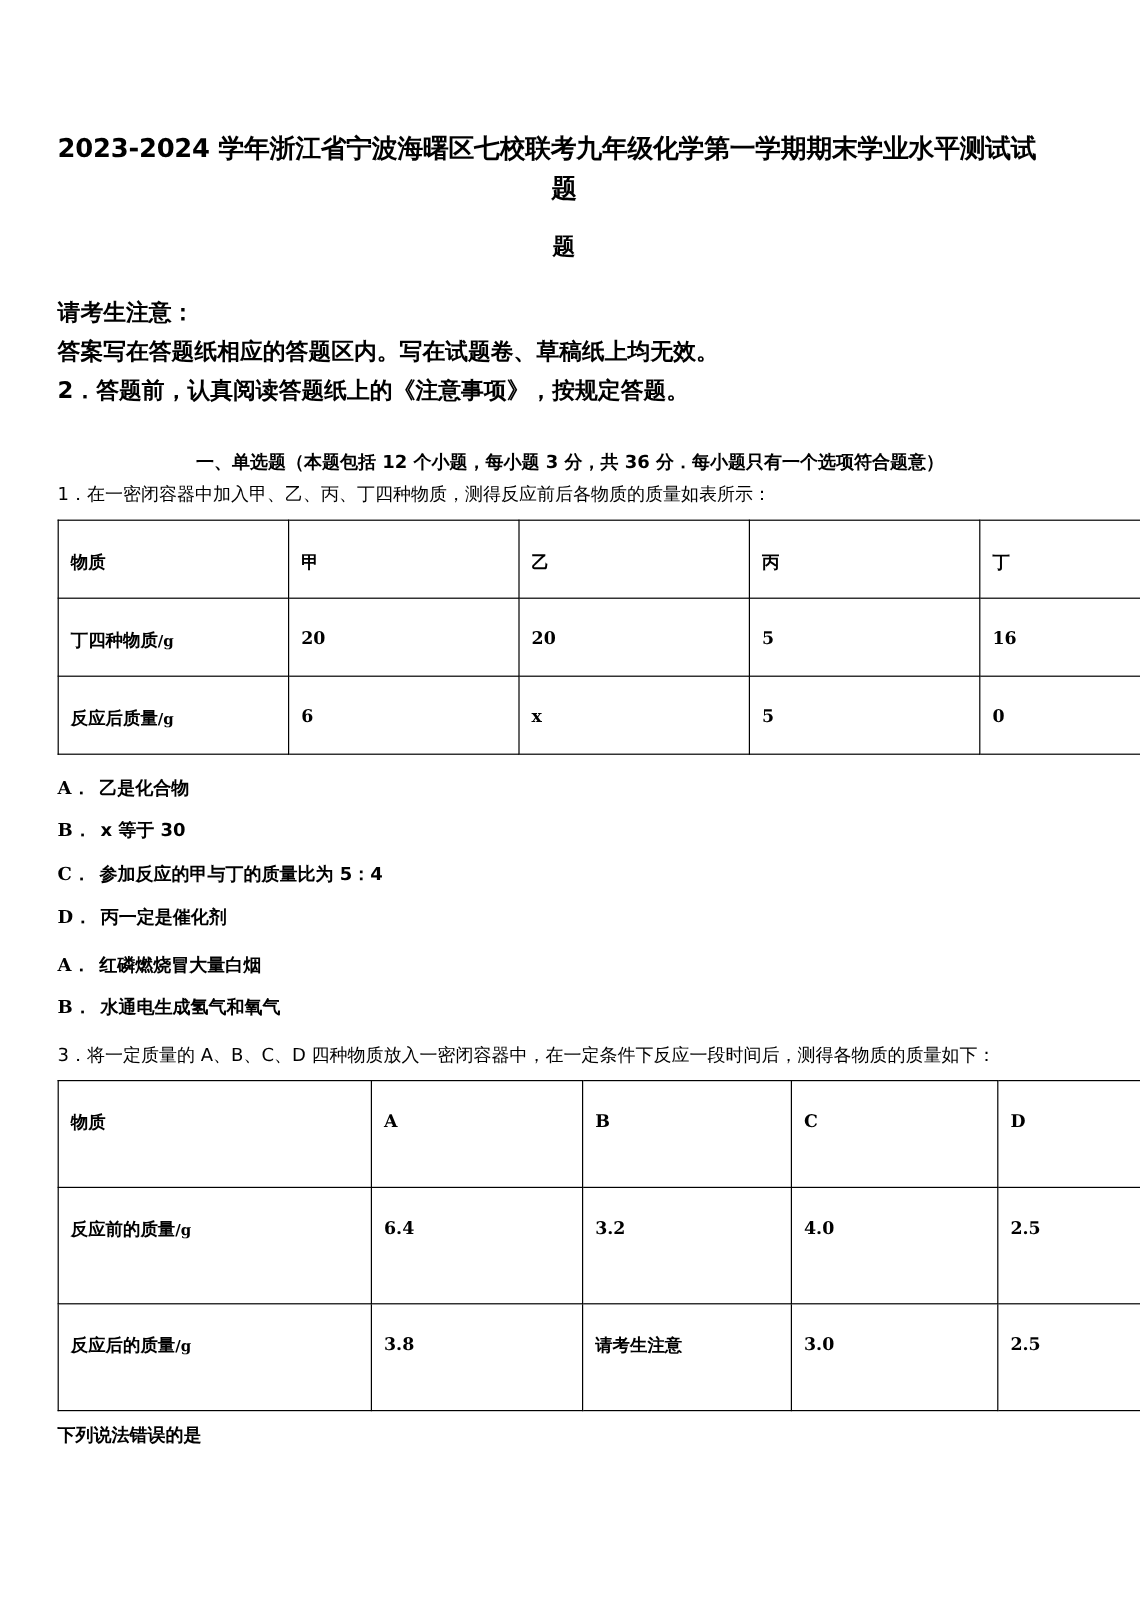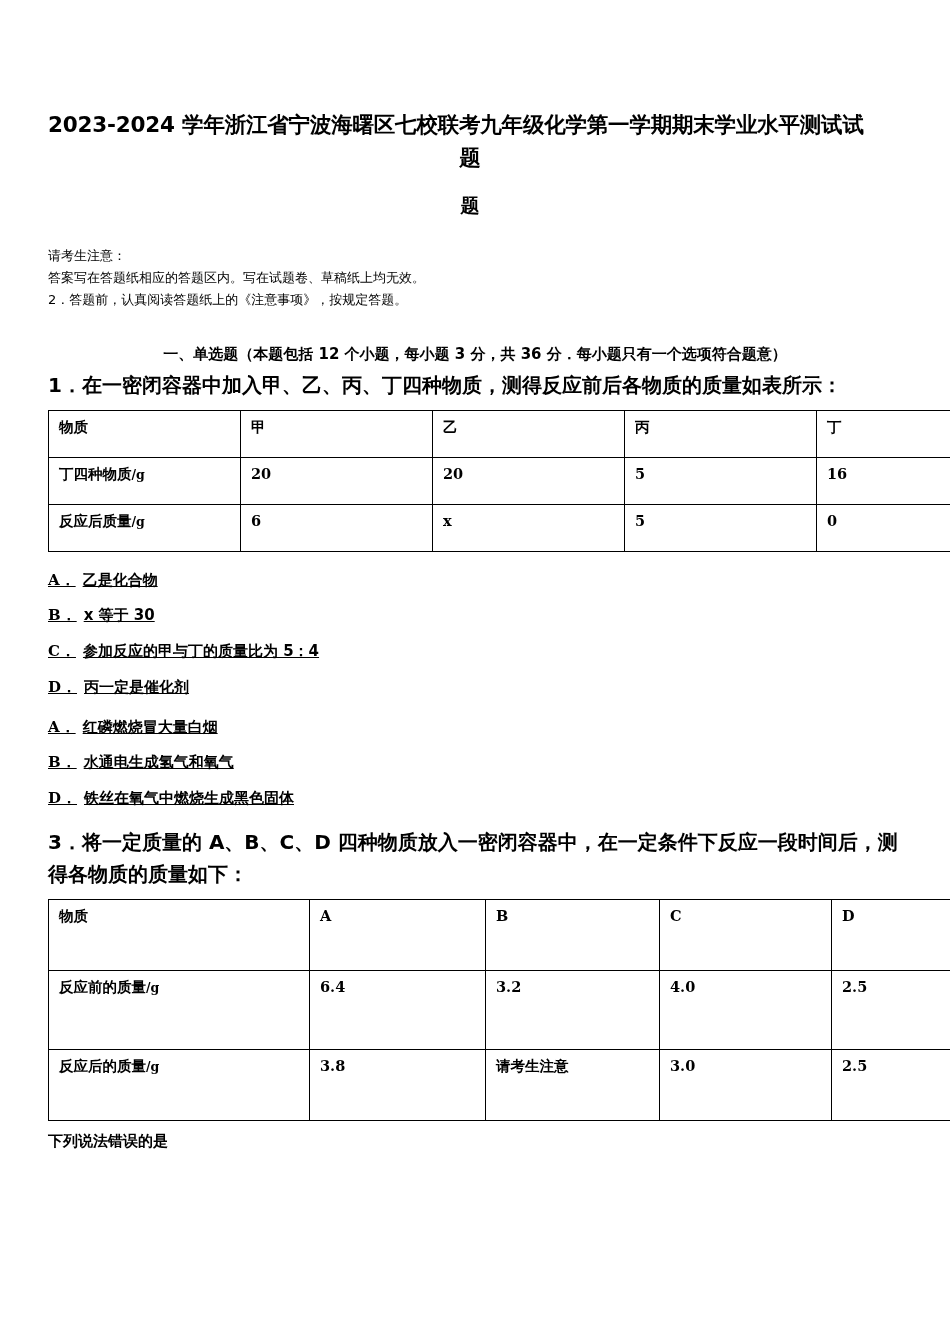--- a/index.html
+++ b/index.html
@@ -50,52 +50,52 @@
     margin-left: -10px;
     font-family: "DejaVu Sans", "Liberation Sans", sans-serif;
   }
 
   
   .notice {
     margin: 0;
     padding-top: 26px;
   }
   .notice-line {
-    font-size: 13px;
-    font-weight: normal;
+    font-size: 19px;
+    font-weight: bold;
     line-height: 1.72;
     font-family: "DejaVu Sans", "Liberation Sans", sans-serif;
     text-align: justify;
   }
 
   
   .section-heading {
     font-size: 15px;
     font-weight: bold;
     line-height: 1.6;
     padding-top: 30px;
     font-family: "DejaVu Sans", "Liberation Sans", sans-serif;
     text-align: center;
   }
   .q-stem {
-    font-size: 20px;
-    font-weight: bold;
+    font-size: 15px;
+    font-weight: normal;
     line-height: 1.6;
     padding-top: 3px;
     font-family: "DejaVu Sans", "Liberation Sans", sans-serif;
   }
   .q-stem.spaced-top { padding-top: 16px; }
   .q-prompt {
     font-size: 15px;
     font-weight: bold;
     line-height: 1.6;
     padding-top: 8px;
     font-family: "DejaVu Sans", "Liberation Sans", sans-serif;
   }
-  .options { padding-top: 4px; text-decoration: underline; }
+  .options { padding-top: 4px; }
   .option {
     font-size: 15px;
     font-weight: bold;
     line-height: 1.45;
     padding-top: 14px;
     font-family: "DejaVu Sans", "Liberation Sans", sans-serif;
   }
   .option .opt-letter {
     font-family: "DejaVu Serif", "Liberation Serif", serif;
     letter-spacing: 0.5px;
@@ -104,21 +104,21 @@
 
   
   table.data-table {
     border-collapse: collapse;
     width: 853px;
     margin-top: 10px;
     table-layout: fixed;
   }
   table.data-table td {
     border: 1.6px solid #000000;
-    padding: 7px 9px 7px 10px;
+    padding: 25px 9px 7px 10px;
     font-size: 14.5px;
     font-weight: bold;
     vertical-align: top;
     font-family: "DejaVu Sans", "Liberation Sans", sans-serif;
   }
   table.data-table td .lat {
     font-family: "DejaVu Serif", "Liberation Serif", serif;
   }
 
   
@@ -209,23 +209,20 @@
   </div>
 
 
   <div class="options">
     <div class="option">
       <span class="opt-letter">A．</span><span class="opt-text">红磷燃烧冒大量白烟</span>
     </div>
     <div class="option">
       <span class="opt-letter">B．</span><span class="opt-text">水通电生成氢气和氧气</span>
     </div>
-    <div class="option">
-      <span class="opt-letter">D．</span><span class="opt-text">铁丝在氧气中燃烧生成黑色固体</span>
-    </div>
   </div>
 
   <div class="q-stem spaced-top">3．将一定质量的 A、B、C、D 四种物质放入一密闭容器中，在一定条件下反应一段时间后，测得各物质的质量如下：</div>
 
   <table class="data-table" id="table-two">
     <tbody>
       <tr>
         <td class="c0">物质</td>
         <td class="c1"><span class="lat">A</span></td>
         <td class="c2"><span class="lat">B</span></td>

